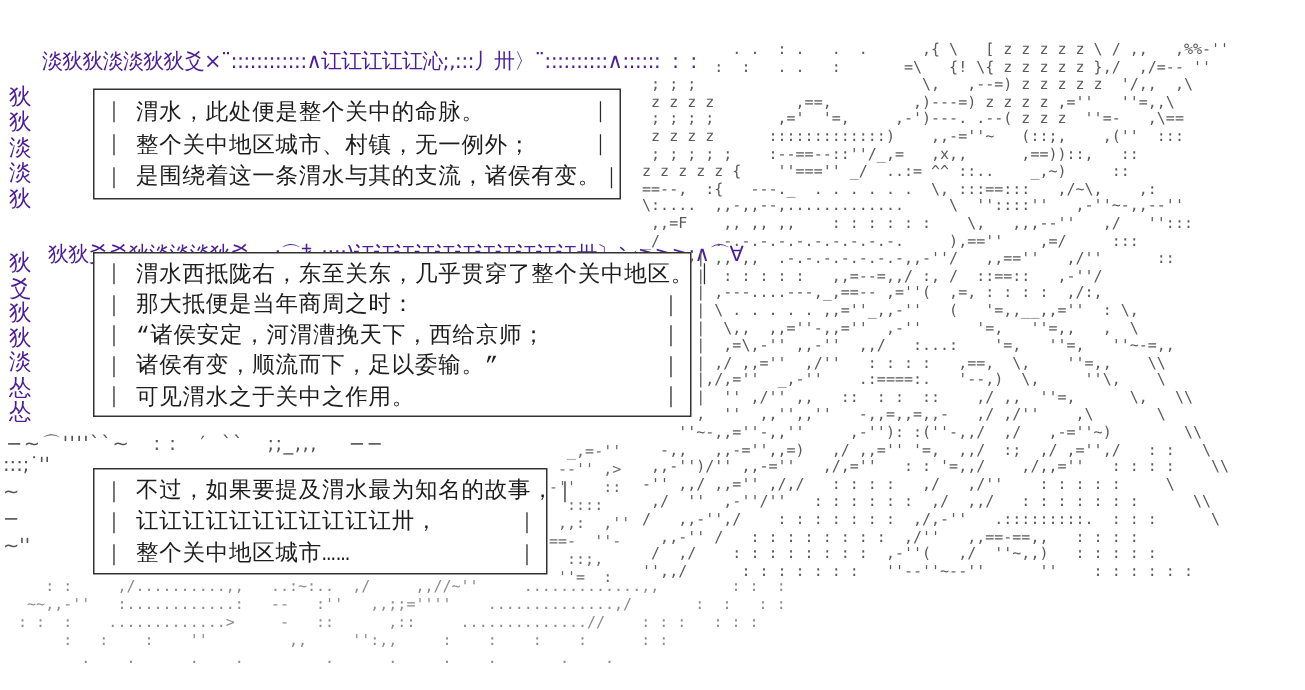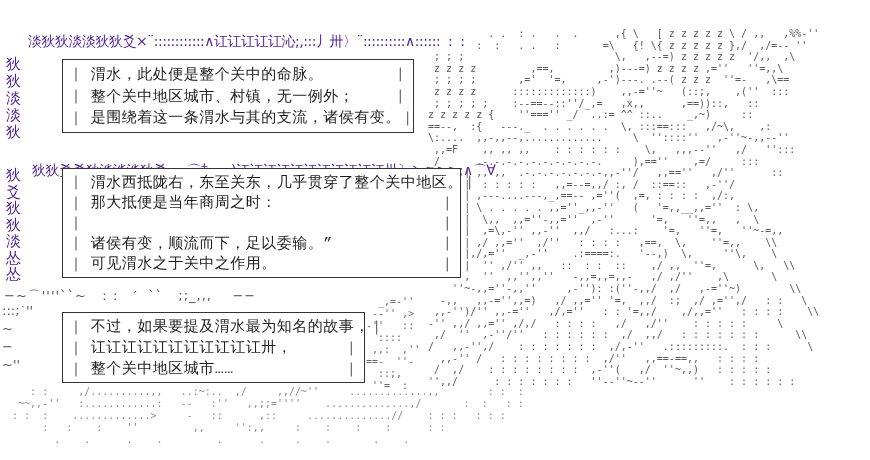--- a/index.html
+++ b/index.html
@@ -135,20 +135,21 @@
       <span class="dtext">渭水西抵陇右，东至关东，几乎贯穿了整个关中地区。</span>
       <span class="pipe right">｜</span>
     </div>
     <div class="dline">
       <span class="pipe">｜</span>
       <span class="dtext">那大抵便是当年商周之时：</span>
       <span class="pipe right">｜</span>
     </div>
     <div class="dline">
       <span class="pipe">｜</span>
+      <span class="dtext">“诸侯安定，河渭漕挽天下，西给京师；</span>
       <span class="pipe right">｜</span>
     </div>
     <div class="dline">
       <span class="pipe">｜</span>
       <span class="dtext">诸侯有变，顺流而下，足以委输。”</span>
       <span class="pipe right">｜</span>
     </div>
     <div class="dline">
       <span class="pipe">｜</span>
       <span class="dtext">可见渭水之于关中之作用。</span>

